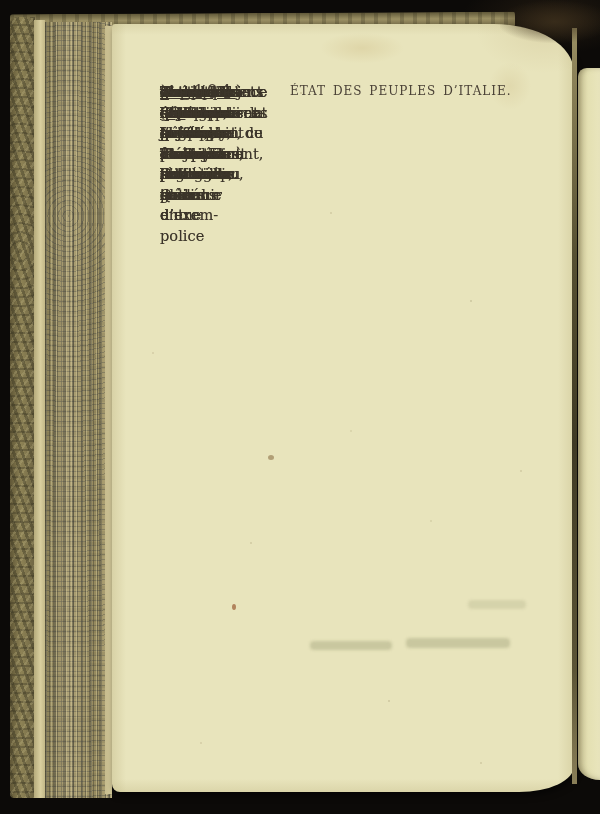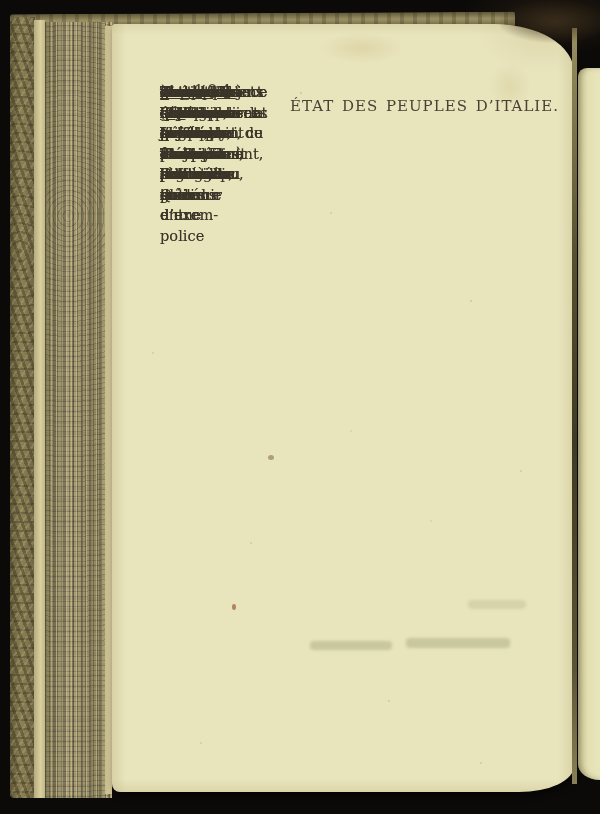--- a/index.html
+++ b/index.html
@@ -86,22 +86,22 @@
 
   .text-block { left:160px; top:81px; width:368px; color:#3c352a; }
   .text-block * { position:static; }
 
   .header-row { position:relative; display:block; height:22px; }
   .page-num {
     position:absolute; left:33px; top:0;
     font-size:18px; letter-spacing:2px; color:#4a4136;
   }
   .header-title {
-    position:absolute; left:130px; top:16px;
-    font-size:15px; letter-spacing:1px; word-spacing:2px; color:#4a4136;
+    position:absolute; left:130px; top:3px;
+    font-size:12px; letter-spacing:1px; word-spacing:2px; color:#4a4136;
     white-space:nowrap;
   }
 
   .body-lines {
     display:block; margin-top:1px;
     font-size:14.6px;
     text-shadow:0 0 0.5px rgba(60,53,42,.5);
   }
   .text-line {
     display:block; height:20.5px; line-height:20.5px;

